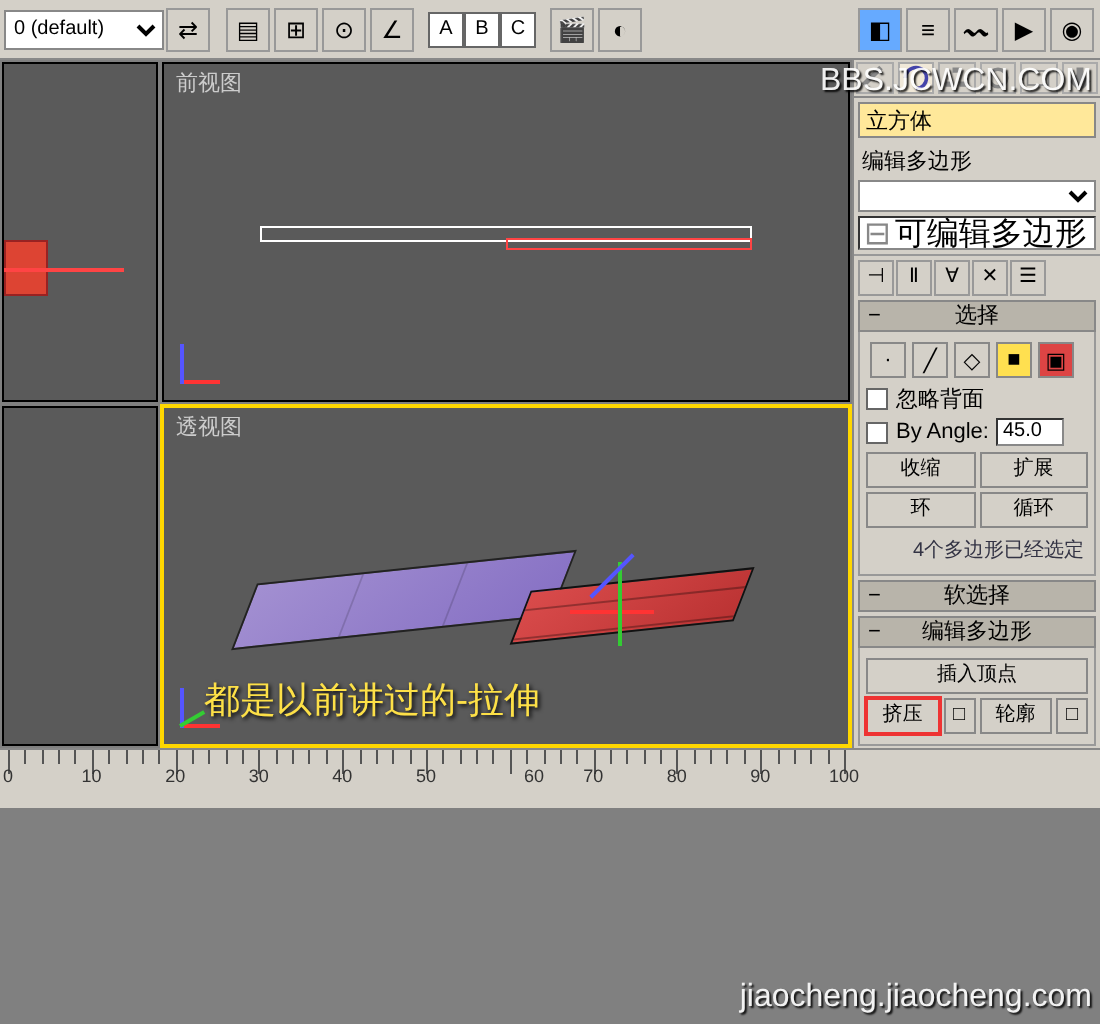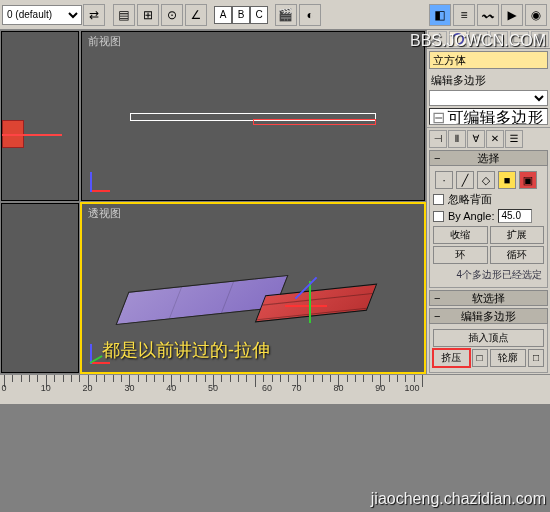--- a/index.html
+++ b/index.html
@@ -303,18 +303,18 @@
     <div class="tick" style="left: 355.12px;"></div>
     <div class="tick" style="left: 363.48px;"></div>
     <div class="tick" style="left: 371.84px;"></div>
     <div class="tick big" style="left: 380.2px;"></div>
     <div class="tick-lbl" style="left: 380.2px;">90</div>
     <div class="tick" style="left: 388.56px;"></div>
     <div class="tick" style="left: 396.92px;"></div>
     <div class="tick" style="left: 405.28px;"></div>
     <div class="tick" style="left: 413.64px;"></div>
     <div class="tick big" style="left: 422px;"></div>
-    <div class="tick-lbl" style="left: 412px;">100</div>
+    <div class="tick-lbl" style="left: 422px;">100</div>
   </div>
 <div class="status-bar"></div>
 
 <div class="wm top">BBS.JCWCN.COM</div>
-<div class="wm bot">jiaocheng.chazidian.com</div>
+<div class="wm bot">jiaocheng.jiaocheng.com</div>
 
 </body></html>

